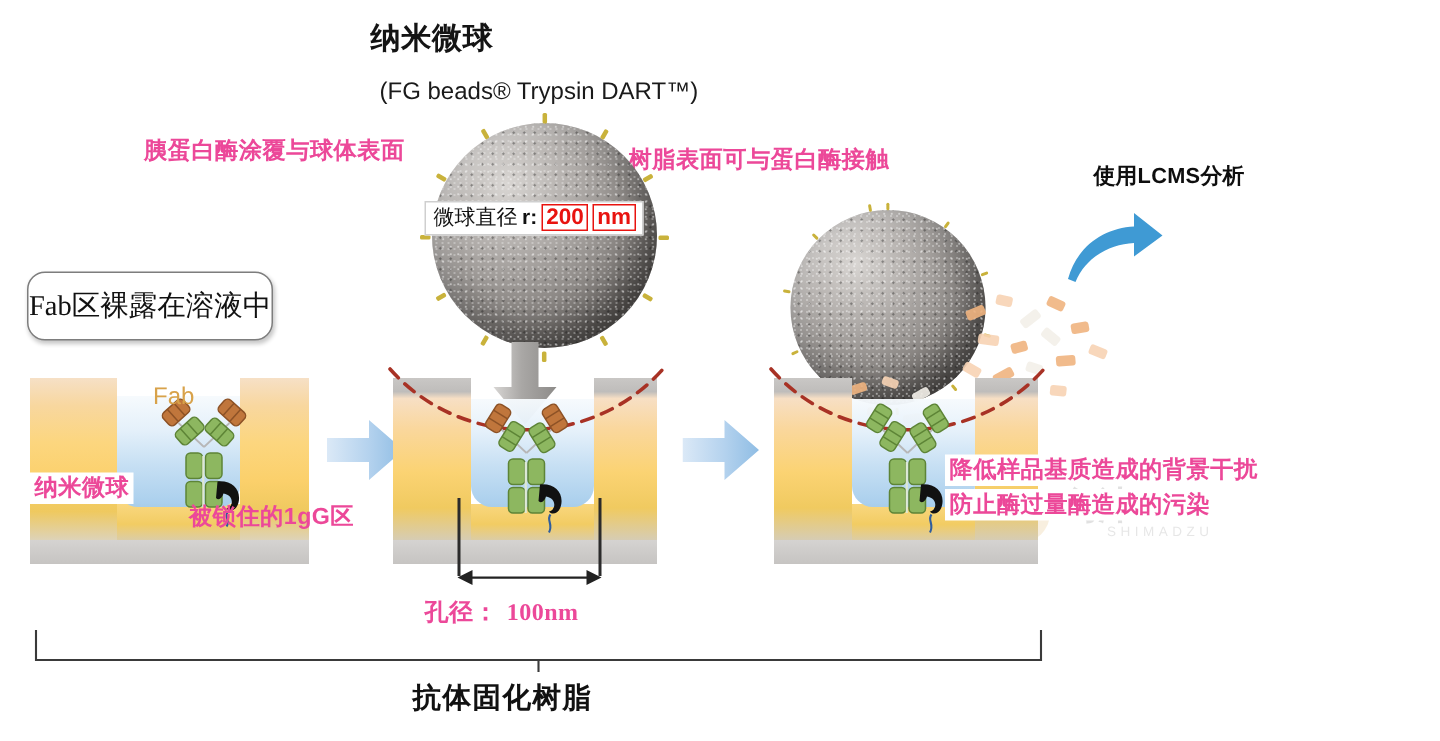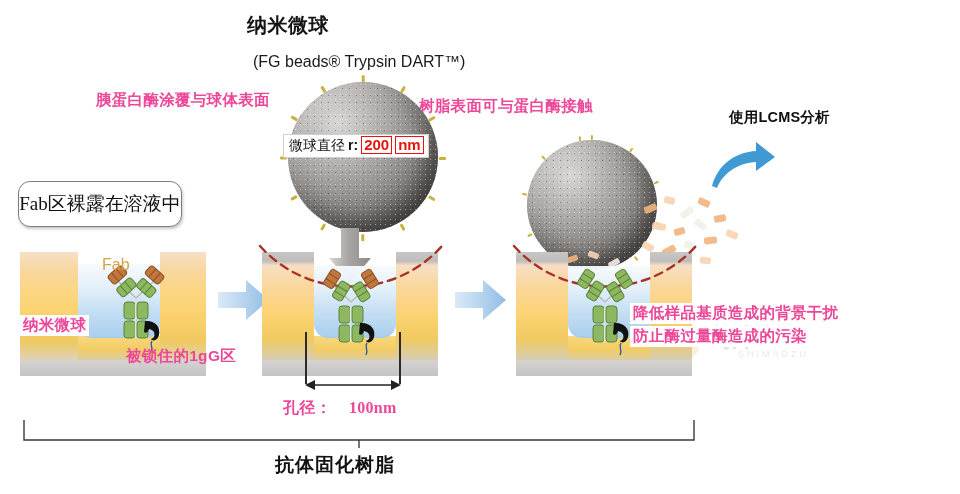--- a/index.html
+++ b/index.html
@@ -342,21 +342,21 @@
     <line x1="40.5" y1="52" x2="40.5" y2="86" stroke="#dfe9d3" stroke-width="1.4"></line>
   </svg>
 
   <svg class="abs" style="left:140px; top:318px;" width="26" height="34" viewBox="0 0 26 34">
     <path d="M5 3 C 15 2, 21 9, 19 17 C 18 22, 13 24, 11 21 C 16 20, 16 12, 9 11 C 8 14, 6 16, 4 14 Z" fill="#111"></path>
     <path d="M12 23 C 9 27, 14 29, 11 33" stroke="#2f5d9e" stroke-width="1.4" fill="none"></path>
   </svg>
 
   <div class="abs t-plain" style="left:102px; top:256px; color:#d8a24a; font-size:16px;">Fab</div>
   <div class="abs t-bold plate" style="left:20px; top:315px;">纳米微球</div>
-  <div class="abs t-bold" style="left:126px; top:346px;">被锁住的1gG区</div>
+  <div class="abs t-bold" style="left:126px; top:334px;">被锁住的1gG区</div>
 
   <svg class="blue-arrow" style="left:218px; top:277px;" width="52" height="46" viewBox="0 0 52 46">
     <defs>
       <linearGradient id="gblue1" x1="0" y1="0" x2="1" y2="0">
         <stop offset="0%" stop-color="#dbe9f7"></stop>
         <stop offset="55%" stop-color="#b4d2ee"></stop>
         <stop offset="100%" stop-color="#8fbde4"></stop>
       </linearGradient>
     </defs>
     <path d="M0 15 H28 V3 L51 23 L28 43 V31 H0 Z" fill="url(#gblue1)"></path>
@@ -407,21 +407,21 @@
     <path d="M12 23 C 9 27, 14 29, 11 35" stroke="#2f5d9e" stroke-width="1.4" fill="none"></path>
   </svg>
 
   <div class="dim-tick" style="left:305px; top:332px; height:52px;"></div>
   <div class="dim-tick" style="left:399px; top:332px; height:52px;"></div>
   <svg class="abs" style="left:302px; top:376px;" width="102" height="18" viewBox="0 0 102 18">
     <line x1="6" y1="9" x2="96" y2="9" stroke="#222" stroke-width="1.5"></line>
     <path d="M3 9 L13 4 L13 14 Z" fill="#222"></path>
     <path d="M99 9 L89 4 L89 14 Z" fill="#222"></path>
   </svg>
-  <div class="abs" style="left:283px; top:398px; display:flex; align-items:baseline; gap:17px;">
+  <div class="abs" style="left:283px; top:398px; display:flex; align-items:baseline; gap:6px;">
     <span class="t-bold" style="font-size:16px;">孔径：</span>
     <span class="t-bold" style="font-size:16px; font-family:'Liberation Serif',serif;">100nm</span>
   </div>
 
   <svg class="blue-arrow" style="left:455px; top:277px;" width="52" height="46" viewBox="0 0 52 46">
     <defs>
       <linearGradient id="gblue2" x1="0" y1="0" x2="1" y2="0">
         <stop offset="0%" stop-color="#dbe9f7"></stop>
         <stop offset="55%" stop-color="#b4d2ee"></stop>
         <stop offset="100%" stop-color="#8fbde4"></stop>

